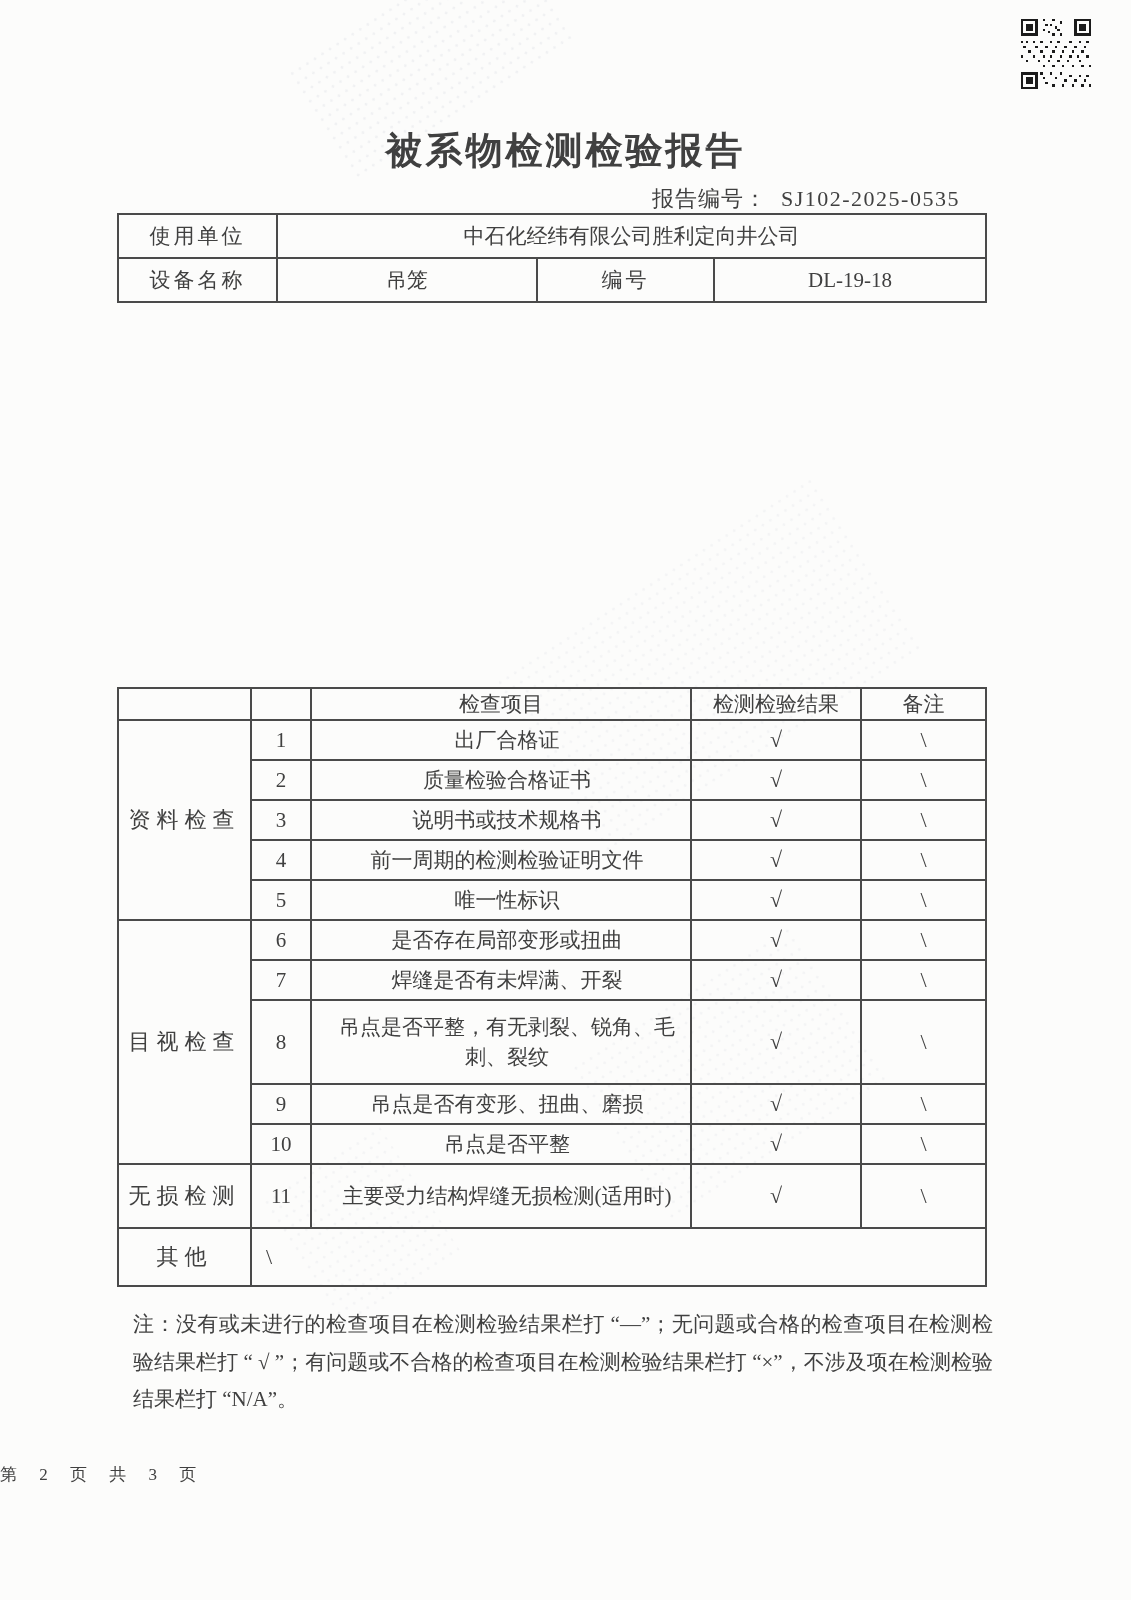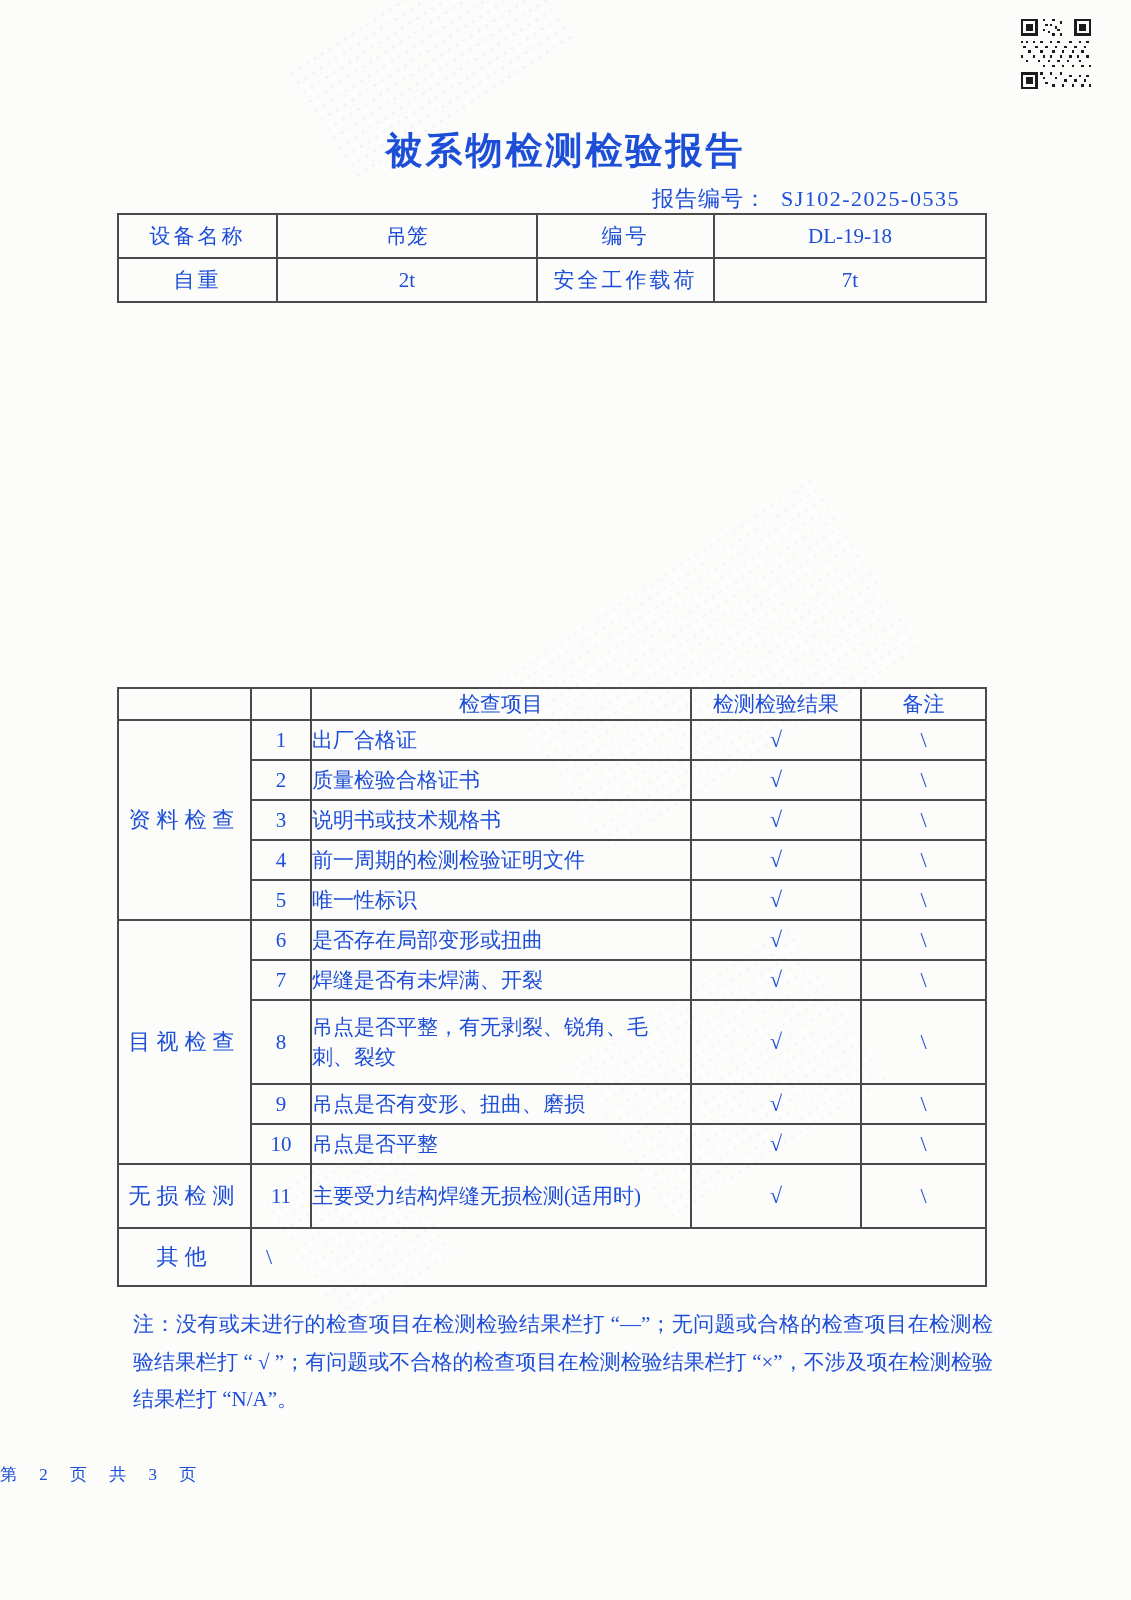--- a/index.html
+++ b/index.html
@@ -1,18 +1,18 @@
 <!DOCTYPE html>
 <html><head>
 <meta charset="utf-8">
 <style>
   html,body { margin:0; padding:0; background:#e9e9e7; }
   .page {
     position:relative; width:1131px; height:1600px; margin:0 auto;
-    background:#fcfcfb; color:#1d4ed8; overflow:hidden;
+    background:#fcfcfb; color:#404040; overflow:hidden;
     font-family:"Liberation Serif","DejaVu Serif",serif;
   }
   
   .doc-title {
     position:absolute; top:126px; left:0; width:1131px;
     text-align:center; font-size:37px; font-weight:bold; letter-spacing:3px;
   }
   .report-line {
     position:absolute; top:184px; left:652px;
     font-size:22px; letter-spacing:1px; white-space:nowrap;
@@ -29,21 +29,21 @@
   .info-table td.lbl  { letter-spacing:3px; }
   .info-table tr.r1 td, .info-table tr.r2 td, .info-table tr.r3 td { height:42px; }
   .info-table tr.r4 td { height:56px; line-height:27px; }
   .defect-cell {
     height:278px; text-align:left; vertical-align:top;
     padding:8px 10px; line-height:36px; font-size:21px;
   }
   .checklist { position:absolute; left:117px; top:687px; width:868px; }
   .checklist td { height:38px; }
   .checklist tr.hdr td { height:30px; font-size:21px;margin-top:25px; }
-  .checklist td.item { text-align:left; padding-left:0; line-height:30px; }
+  .checklist td.item { text-align:center; padding-left:18px; line-height:30px; }
   .checklist td.grp  { letter-spacing:6px; font-size:22px;text-align:center; }
   .checklist tr.tall td { height:82px; }
   .checklist tr.ndt td  { height:62px; }
   .checklist tr.other td{ height:56px; }
   .checklist td.result, .checklist td.remark { font-size:22px; }
   .checklist td.other-val { text-align:left; padding-left:14px; font-size:22px; }
   
   .note {
     position:absolute; left:133px; top:1306px; width:860px;
     font-size:21px; line-height:37.5px; text-align:justify;
@@ -92,31 +92,29 @@
   </div>
 
   <table class="info-table">
     <colgroup>
         <col style="width:159px">
         <col style="width:260px">
         <col style="width:177px">
         <col style="width:272px">
       </colgroup>
     <tbody>
+        <tr class="r1">
+      <td class="lbl">使用单位</td>
+      <td colspan="3">中石化经纬有限公司胜利定向井公司</td>
+    </tr>
     <tr class="r2">
       <td class="lbl">设备名称</td>
       <td>吊笼</td>
       <td class="lbl">编号</td>
       <td>DL-19-18</td>
-    </tr>
-    <tr class="r3">
-      <td class="lbl">自重</td>
-      <td>2t</td>
-      <td class="lbl">安全工作载荷</td>
-      <td>7t</td>
     </tr>
   </tbody>
     </table>
 
   <table class="checklist">
     <colgroup>
         <col style="width:133px">
         <col style="width:60px">
         <col style="width:380px">
         <col style="width:170px">

